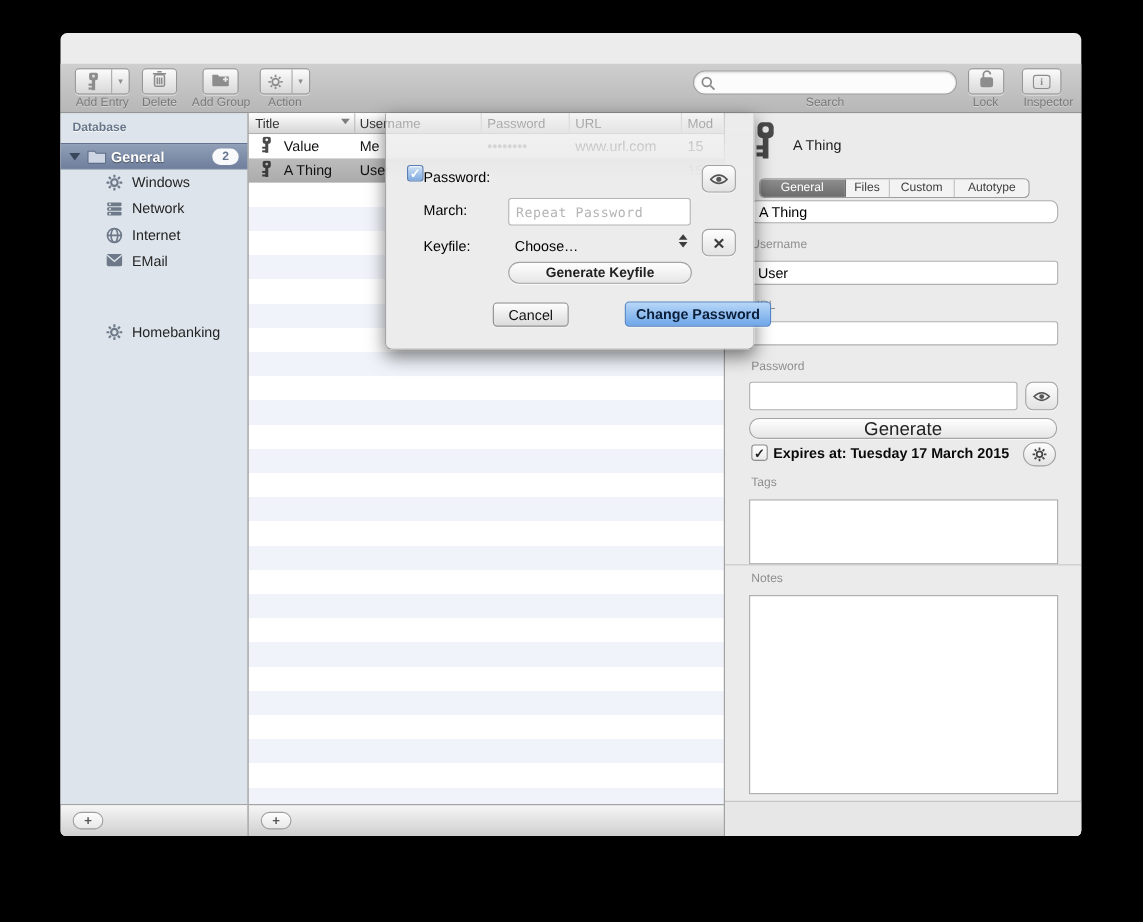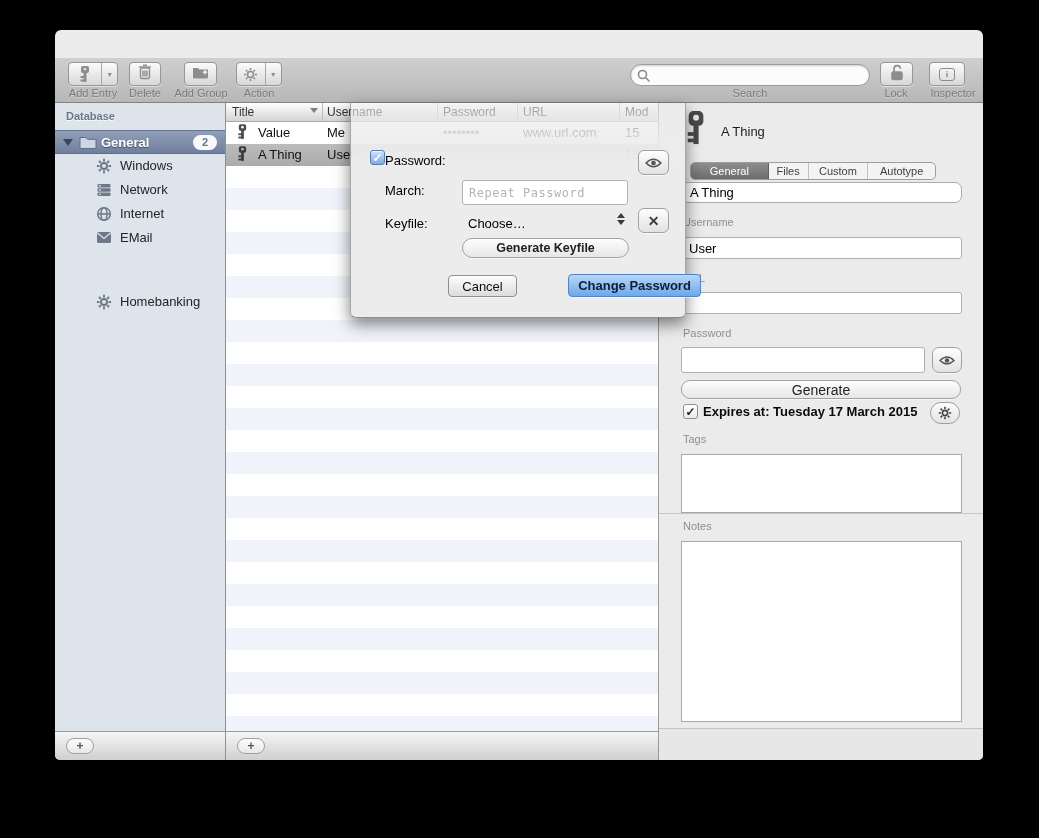--- a/index.html
+++ b/index.html
@@ -95,21 +95,21 @@
   .field::placeholder { color:#b4b4b4; letter-spacing:.5px; }
   .sq-btn { position:absolute; width:31px; height:25px; border:1px solid #a2a2a2; border-radius:6px;
             background:linear-gradient(#fefefe,#e2e2e2); display:flex; align-items:center; justify-content:center;
             color:#555; box-shadow:0 1px 0 rgba(255,255,255,.6); }
   .popup-val { position:absolute; font-size:13px; color:#000; }
   .stepper { position:absolute; display:flex; flex-direction:column; gap:2px; align-items:center; }
   .stepper i { width:0; height:0; border-left:4px solid transparent; border-right:4px solid transparent; }
   .step-up { border-bottom:5px solid #3c3c3c; }
   .step-dn { border-top:5px solid #3c3c3c; }
   .pill-btn { position:absolute; border:1px solid #a3a3a3; border-radius:10px;
-              background:linear-gradient(#fefefe,#e6e6e6); font-size:14px; color:#222; text-align:center;
+              background:linear-gradient(#fefefe,#e6e6e6); font-size:17px; color:#222; text-align:center;
               box-shadow:0 1px 0 rgba(255,255,255,.6); }
   .btn { position:absolute; border:1px solid #8f8f8f; border-radius:4px; font-size:13px; color:#111;
          background:linear-gradient(#fdfdfd,#dcdcdc); text-align:center;
          box-shadow:0 1px 0 rgba(255,255,255,.5); }
   .btn-default { background:linear-gradient(#b8d7f7,#6ea7e9); border:1px solid #5384c4; color:#0b1e3a;margin-left:36px; }
 
   
   .insp-label { position:absolute; font-size:11px; color:#8f8f8f; }
   .insp-field { position:absolute; height:22px; border:1px solid #b0b0b0; background:#fff; border-radius:3px;
                 font-size:13px; color:#000; padding:0 7px; outline:none; font-family:"Liberation Sans",sans-serif; }

